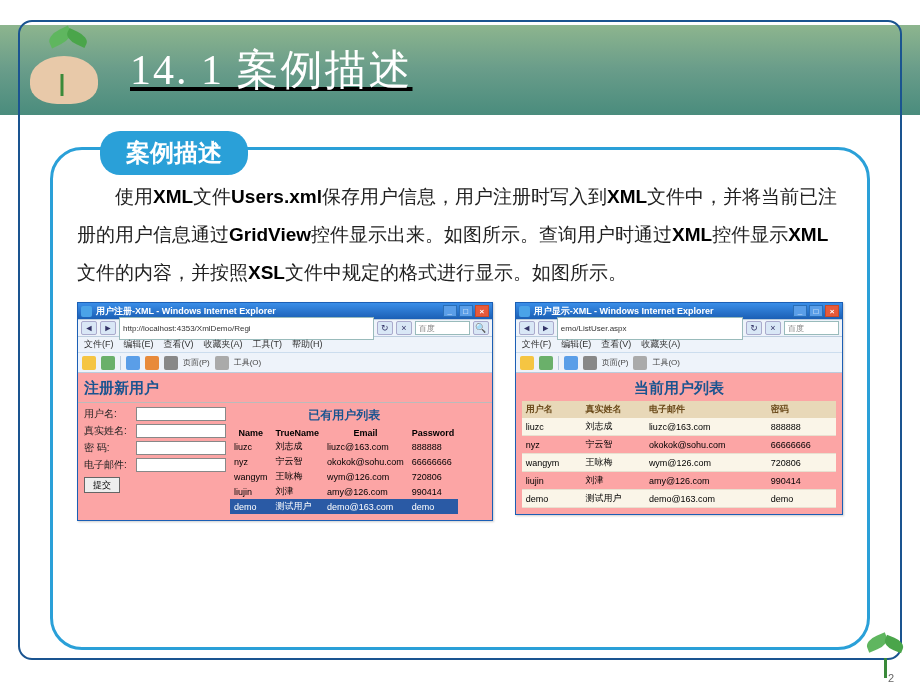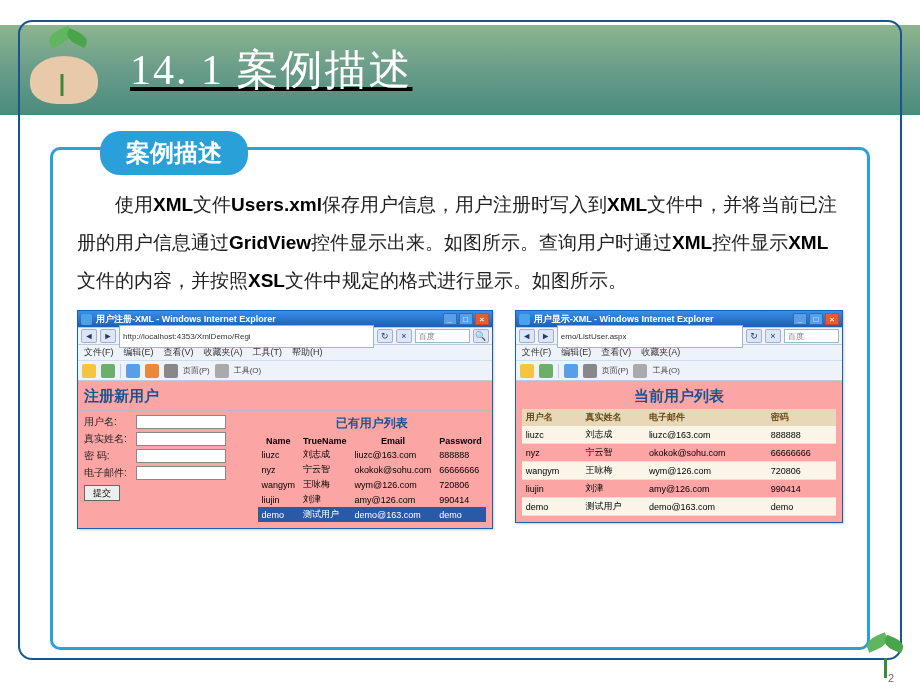--- a/index.html
+++ b/index.html
@@ -7,21 +7,21 @@
     .slide-border { position: absolute; left: 18px; right: 18px; top: 20px; bottom: 30px; border: 2px solid #1a5490; border-radius: 14px; }
     .title-band { position: absolute; left: 0; top: 25px; width: 100%; height: 90px; background: linear-gradient(180deg, #8db58e 0%, #6a9d8a 48%, #4a8c7d 100%); display: flex; align-items: center; text-decoration: underline; }
     .leaf-box { position: absolute; left: 18px; top: 18px; width: 88px; height: 98px; z-index: 3; }
     .leaf-stem { position: absolute; left: 50%; bottom: 20px; width: 3px; height: 22px; background: #3a8a3a; transform: translateX(-50%); }
     .leaf-a { position: absolute; left: 30px; top: 12px; width: 24px; height: 14px; background: #5fb65f; border-radius: 60% 0 60% 0; transform: rotate(-25deg); }
     .leaf-b { position: absolute; left: 48px; top: 14px; width: 22px; height: 12px; background: #4aa54a; border-radius: 0 60% 0 60%; transform: rotate(25deg); }
     .hand { position: absolute; left: 12px; top: 38px; width: 68px; height: 48px; background: #e8c9a9; border-radius: 50% 50% 40% 40%; }
     .section-title { color: #fff; font-size: 42px; font-weight: 300; margin-left: 130px; letter-spacing: 2px; font-family: SimSun, serif; }
     .content-area { position: absolute; left: 50px; top: 125px; right: 50px; bottom: 40px; }
     .badge { position: absolute; left: 50px; top: 6px; background: #2aa0d8; color: #fff; padding: 6px 26px; border-radius: 20px; font-size: 24px; font-weight: bold; z-index: 2; }
-    .content-box { position: absolute; left: 0; right: 0; top: 22px; bottom: 0; border: 3px solid #2aa0d8; border-radius: 10px; padding: 36px 24px 10px 24px; }
+    .content-box { position: absolute; left: 0; right: 0; top: 22px; bottom: 0; border: 3px solid #2aa0d8; border-radius: 32px; padding: 28px 24px 10px 24px; }
     .desc { font-size: 19px; line-height: 2; color: #222; text-indent: 2em; }
     .desc b { color: #000; font-weight: bold; }
     .screenshots { display: flex; gap: 22px; margin-top: 10px; align-items: flex-start; }
     .ie-window { border: 1px solid #1b5fb5; background: #fff; font-family: Tahoma, Arial, sans-serif; font-size: 10px; box-shadow: 1px 1px 2px rgba(0,0,0,0.2); }
     .ie-left { width: 418px; }
     .ie-right { width: 330px; }
     .titlebar { background: linear-gradient(180deg, #3a8ee8 0%, #1b5fb5 100%); color: #fff; height: 16px; display: flex; align-items: center; padding: 0 3px; font-size: 9px; font-weight: bold; }
     .titlebar .tb-icon { width: 11px; height: 11px; background: #4aa3e8; margin-right: 4px; border-radius: 2px; }
     .titlebar .spacer { flex: 1; }
     .winbtns { display: flex; gap: 2px; }
@@ -37,21 +37,21 @@
     .tool-icon { width: 14px; height: 14px; border-radius: 2px; }
     .ti-star { background: #f5c542; }
     .ti-plus { background: #6ab06a; }
     .ti-home { background: #5a9ee8; }
     .ti-feed { background: #e88a3a; }
     .ti-print { background: #888; }
     .ti-tool { background: #aaa; }
     .tool-label { font-size: 8px; color: #444; }
     .client { background: #fca5a5; padding: 6px; }
     .sepline { border-top: 1px solid #bbb; margin: 0 -6px 4px -6px; }
-    .reg-layout { display: flex; gap: 13px; justify-content: space-between; }
+    .reg-layout { display: flex; gap: 4px; }
     .reg-title { color: #1a5490; font-weight: bold; font-size: 15px; margin-bottom: 4px; }
     .reg-form { }
     .form-row { display: flex; align-items: center; margin-bottom: 3px; font-size: 10px; }
     .form-row label { width: 52px; color: #222; }
     .form-row .inp { width: 90px; height: 14px; border: 1px solid #888; background: #fff; }
     .submit-btn { height: 16px; padding: 0 8px; border: 1px solid #666; background: #eee; font-size: 9px; display: inline-flex; align-items: center; margin-top: 2px; }
     .grid-title { color: #1a5490; font-weight: bold; font-size: 12px; margin: 0 0 3px 0; text-align: center; }
     .grid1 { border-collapse: collapse; font-size: 9px; }
     .grid1 th, .grid1 td { border: 0; padding: 1px 4px; text-align: left; white-space: nowrap; }
     .grid1 th { font-weight: bold; text-align: center; }

